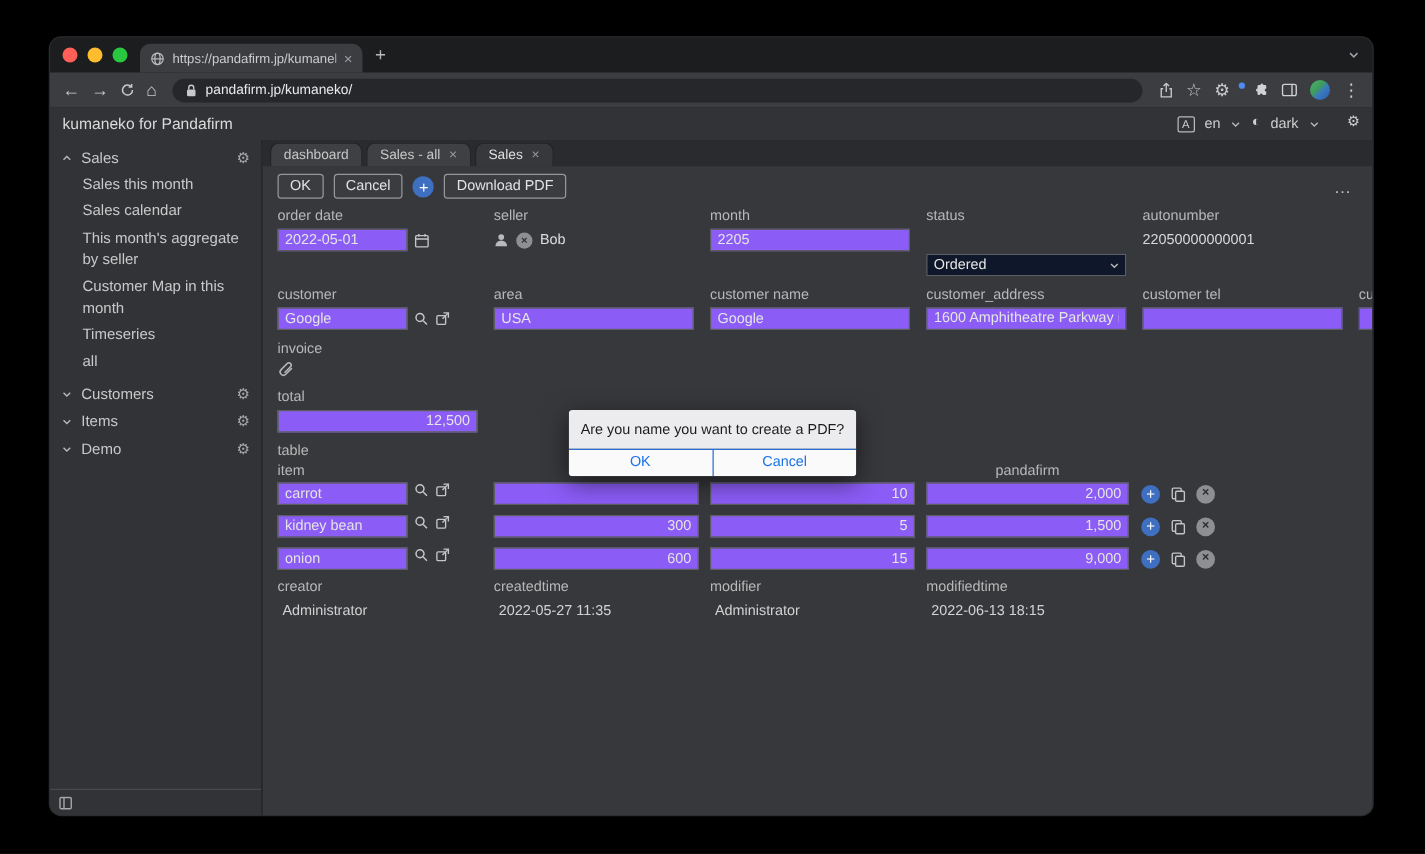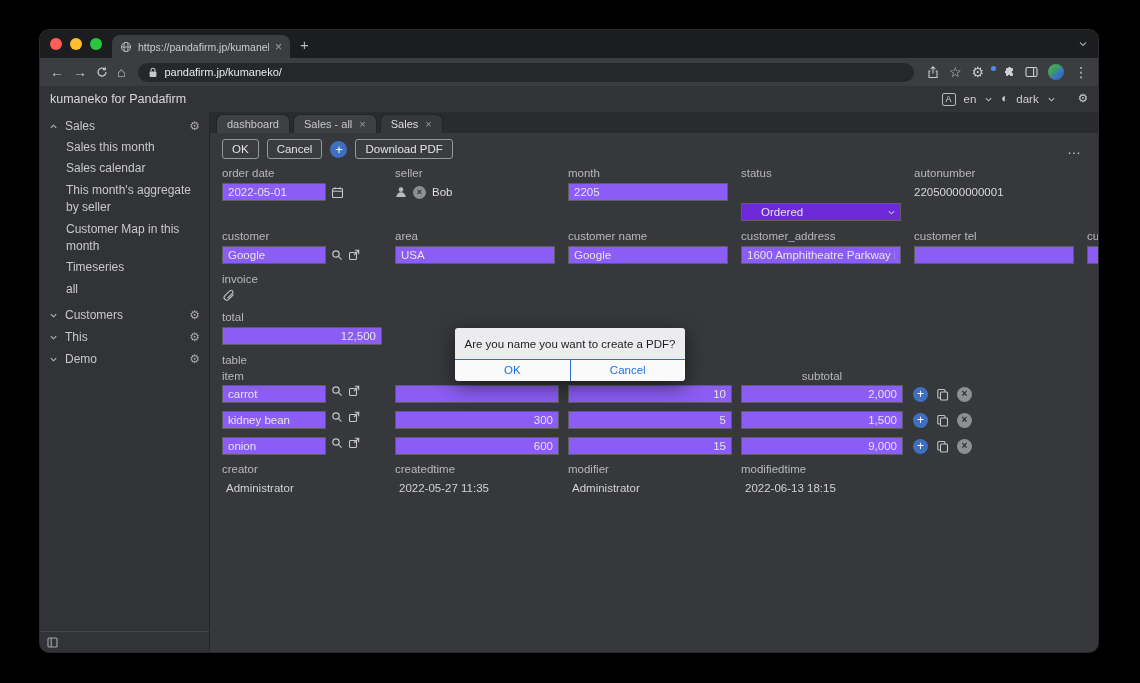--- a/index.html
+++ b/index.html
@@ -72,22 +72,22 @@
   .flabel { display:block; color:#b8b8b8; margin-bottom:4px; white-space:nowrap; }
   .inp { width:100%; height:18px; background:#8b5cf6; border:1px solid #5d5e61; color:#e4e4e4;
          font-size:11.5px; padding:0 5px; font-family:inherit; }
   .inp.num { text-align:right; }
   .inline { display:flex; align-items:center; gap:5px; }
   .inp.w104 { width:104px; flex:0 0 104px; }
   .icon-btn { color:#c6c6c6; display:inline-flex; }
   .seller-line { display:flex; align-items:center; gap:6px; height:18px; color:#dedede; }
   .x-circle { width:13px; height:13px; border-radius:50%; background:#8e8f92; color:#2c2c2c; font-size:9px;
               font-weight:bold; display:flex; align-items:center; justify-content:center; line-height:1; }
-  .selectbox { width:100%; height:18px; background:#6d28d9; border:1px solid #5d5e61; color:#e4e4e4;
-               display:flex; align-items:center; justify-content:space-between; padding:0 4px 0 19px;margin-top:24px; }
+  .selectbox { width:100%; height:18px; background:#0f172a; border:1px solid #5d5e61; color:#e4e4e4;
+               display:flex; align-items:center; justify-content:space-between; padding:0 4px 0 5px;margin-top:24px; }
   .autonum { height:18px; display:flex; align-items:center; color:#d8d8d8; }
   
   .tbl-hdr { display:flex; margin-bottom:3px; color:#b8b8b8; }
   .th-item { width:160px; margin-right:13px; text-align:left; }
   .th-sp { width:164px; margin-right:9px; }
   .th-subtotal { width:162px; text-align:center; }
   .trow { display:flex; align-items:center; margin-bottom:8px; }
   .item-cell { width:160px; flex:0 0 160px; margin-right:13px; display:flex; align-items:flex-start; gap:5px; }
   .num-cell { width:164px; flex:0 0 164px; margin-right:9px; }
   .sub-cell { width:162px; flex:0 0 162px; margin-right:10px; }
@@ -228,21 +228,21 @@
           </span>
           <span>Customers</span>
           <span class="sec-gear glyph">⚙</span>
         </div>
         <div class="sec-hdr">
           <span class="chev">
             <svg width="9" height="9" viewBox="0 0 10 10" stroke="currentColor" fill="none" stroke-width="1.2">
                 <path d="M2 3.5 L5 6.5 L8 3.5"></path>
               </svg>
           </span>
-          <span>This</span>
+          <span>Items</span>
           <span class="sec-gear glyph">⚙</span>
         </div>
         <div class="sec-hdr">
           <span class="chev">
             <svg width="9" height="9" viewBox="0 0 10 10" stroke="currentColor" fill="none" stroke-width="1.2">
                 <path d="M2 3.5 L5 6.5 L8 3.5"></path>
               </svg>
           </span>
           <span>Demo</span>
           <span class="sec-gear glyph">⚙</span>
@@ -389,21 +389,21 @@
               <input class="inp num" value="12,500" style="">
             </div>
           </div>
 
           <div>
             <span class="flabel">table</span>
             <div class="tbl-hdr">
               <span class="th-item">item</span>
               <span class="th-sp"></span>
               <span class="th-sp"></span>
-              <span class="th-subtotal">subtotal</span>
+              <span class="th-subtotal">pandafirm</span>
             </div>
 
             <div class="trow">
               <div class="item-cell">
                 <input class="inp w104" value="carrot" style="">
                 <span class="icon-btn">
                   <svg width="12" height="12" viewBox="0 0 12 12" stroke="currentColor" fill="none" stroke-width="1.2">
                       <circle cx="5" cy="5" r="3.2"></circle>
                       <line x1="7.6" y1="7.6" x2="10.6" y2="10.6"></line>
                     </svg>

